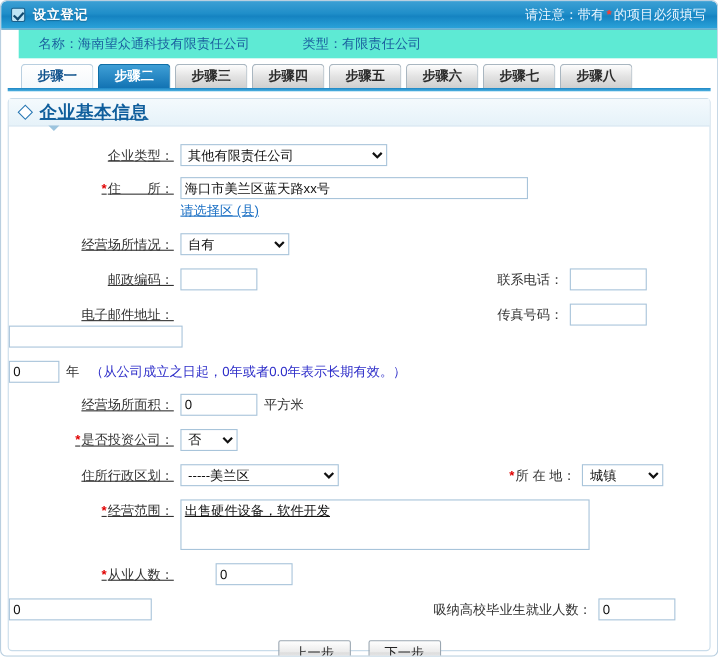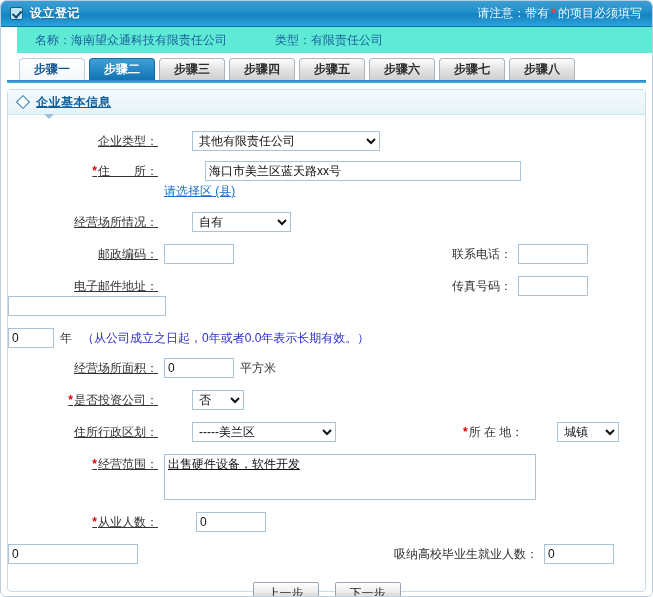--- a/index.html
+++ b/index.html
@@ -162,21 +162,21 @@
     height: 8px;
     border: 1px solid #2a79b5;
     transform: rotate(45deg);
     margin-right: 8px;
     background: #ffffff;
     flex: 0 0 auto;
   }
   .section-head .section-title {
     color: #0f5e9c;
     font-weight: bold;
-    font-size: 12px;
+    font-size: 16px;
     text-decoration: underline;
     letter-spacing: .5px;
   }
   .section-caret {
     position: absolute;
     left: 36px;
     top: 24px;
     width: 0; height: 0;
     border-left: 5px solid transparent;
     border-right: 5px solid transparent;
@@ -220,21 +220,20 @@
     border: 1px solid #a8c4da;
     background: #ffffff;
     padding: 1px 3px;
     outline: none;
   }
   input[type="text"] { height: 20px; }
   select {
     height: 20px;
     padding: 1px 2px;
     background: #ffffff;
-    margin-left: 28px;
   }
   textarea {
     resize: none;
     padding: 2px 3px;
     line-height: 15px;
   }
 
   .unit {
     font-size: 12px;
     color: #333;
@@ -337,21 +336,21 @@
       <div class="frow">
         <div class="lbl">企业类型：</div>
         <select style="width:188px;">
           <option>其他有限责任公司</option>
         </select>
       </div>
 
       <div class="frow" style="margin-bottom:6px;">
         <div class="lbl"><span class="req">*</span><span>住　　所：</span></div>
         <div>
-          <input type="text" style="width: 316px; margin-left: 41px;" value="海口市美兰区蓝天路xx号">
+          <input type="text" style="width: 316px;" value="海口市美兰区蓝天路xx号">
           <span class="sublink">请选择区 (县)</span>
         </div>
       </div>
 
       <div class="frow" style="margin-top:12px;">
         <div class="lbl">经营场所情况：</div>
         <select style="width:99px;">
           <option>自有</option>
         </select>
       </div>
@@ -393,21 +392,21 @@
         </select>
       </div>
 
       <div class="frow" style="margin-top:12px;">
         <div class="lbl">住所行政区划：</div>
         <select style="width:144px;">
           <option>-----美兰区</option>
         </select>
         <div class="right-group" style="left:455px; top:0;">
           <span class="right-lbl"><span class="req">*</span><span>所 在 地：</span></span>
-          <select style="width:62px;">
+          <select style="width:74px;">
             <option>城镇</option>
           </select>
         </div>
       </div>
 
       <div class="frow" style="margin-top:12px;">
         <div class="lbl"><span class="req">*</span><span>经营范围：</span></div>
         <textarea style="width: 372px; height: 46px; text-decoration: underline;">出售硬件设备，软件开发</textarea>
       </div>
 

